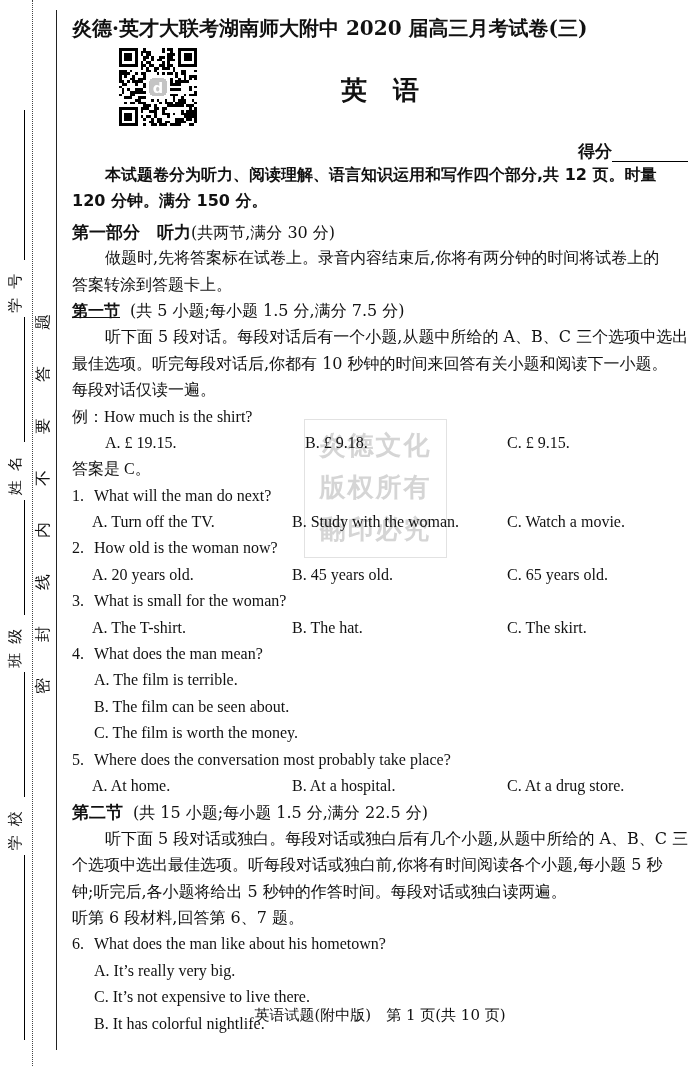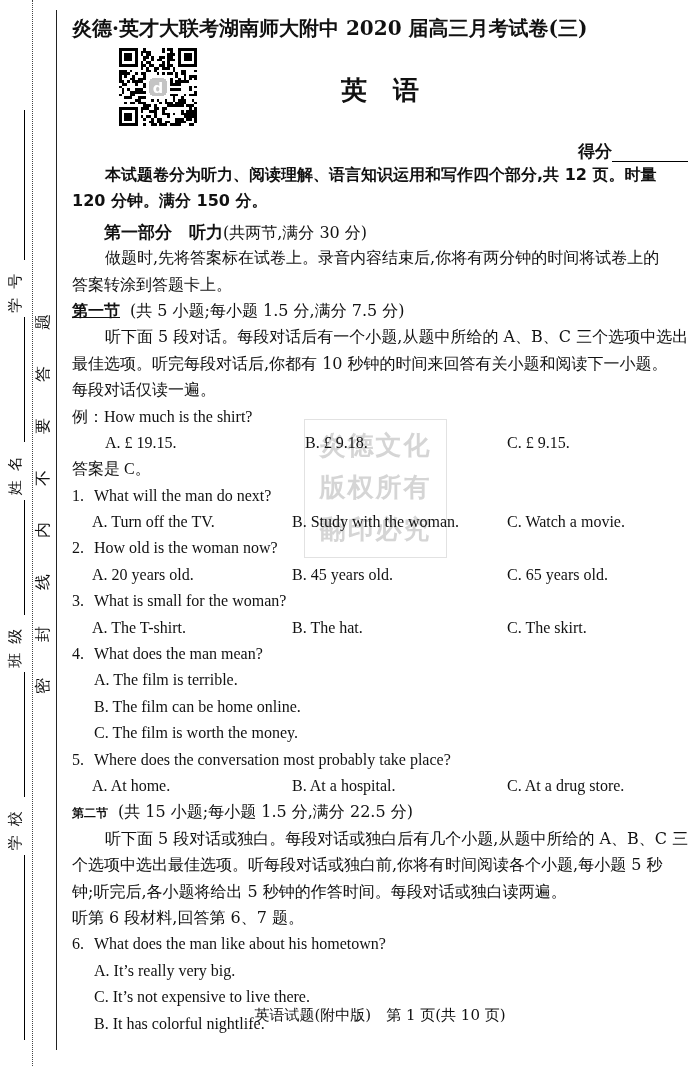--- a/index.html
+++ b/index.html
@@ -374,21 +374,21 @@
     <div class="subject">英　语</div>
 
     <div class="score-row">
       <span class="score-label">得分</span>
       <span class="score-blank"></span>
     </div>
 
     <div class="line cn hei" style="text-indent:33px;">本试题卷分为听力、阅读理解、语言知识运用和写作四个部分,共 12 页。时量</div>
     <div class="line cn hei">120 分钟。满分 150 分。</div>
 
-    <div class="line cn" style="margin-top:4px;margin-left:32px;">
+    <div class="line cn" style="margin-top:4px;">
       <span class="hei" style="font-size:17px;">第一部分　听力</span><span class="kai">(共两节,满分 30 分)</span>
     </div>
     <div class="line cn kai indent">做题时,先将答案标在试卷上。录音内容结束后,你将有两分钟的时间将试卷上的</div>
     <div class="line cn kai">答案转涂到答题卡上。</div>
 
     <div class="line cn">
       <span class="hei" style="font-size:16px;text-decoration:underline;">第一节</span><span class="sec-gap"></span><span class="kai">(共 5 小题;每小题 1.5 分,满分 7.5 分)</span>
     </div>
     <div class="line cn kai indent">听下面 5 段对话。每段对话后有一个小题,从题中所给的 A、B、C 三个选项中选出</div>
     <div class="line cn kai">最佳选项。听完每段对话后,你都有 10 秒钟的时间来回答有关小题和阅读下一小题。</div>
@@ -430,35 +430,35 @@
       <span>A. The T-shirt.</span>
       <span>B. The hat.</span>
       <span>C. The skirt.</span>
     </div>
 
     <div class="line q-line">
       <span class="q-num">4.</span>
       <span>What does the man mean?</span>
     </div>
     <div class="line opt-stack">A. The film is terrible.</div>
-    <div class="line opt-stack">B. The film can be home online.</div>
+    <div class="line opt-stack">B. The film can be seen about.</div>
     <div class="line opt-stack">C. The film is worth the money.</div>
 
     <div class="line q-line">
       <span class="q-num">5.</span>
       <span>Where does the conversation most probably take place?</span>
     </div>
     <div class="line opts">
       <span>A. At home.</span>
       <span>B. At a hospital.</span>
       <span>C. At a drug store.</span>
     </div>
 
     <div class="line cn">
-      <span class="hei" style="font-size:12px;">第二节</span><span class="sec-gap"></span><span class="kai">(共 15 小题;每小题 1.5 分,满分 22.5 分)</span>
+      <span class="hei" style="font-size:17px;">第二节</span><span class="sec-gap"></span><span class="kai">(共 15 小题;每小题 1.5 分,满分 22.5 分)</span>
     </div>
     <div class="line cn kai indent">听下面 5 段对话或独白。每段对话或独白后有几个小题,从题中所给的 A、B、C 三</div>
     <div class="line cn kai">个选项中选出最佳选项。听每段对话或独白前,你将有时间阅读各个小题,每小题 5 秒</div>
     <div class="line cn kai">钟;听完后,各小题将给出 5 秒钟的作答时间。每段对话或独白读两遍。</div>
     <div class="line cn kai">听第 6 段材料,回答第 6、7 题。</div>
 
     <div class="line q-line">
       <span class="q-num">6.</span>
       <span>What does the man like about his hometown?</span>
     </div>

